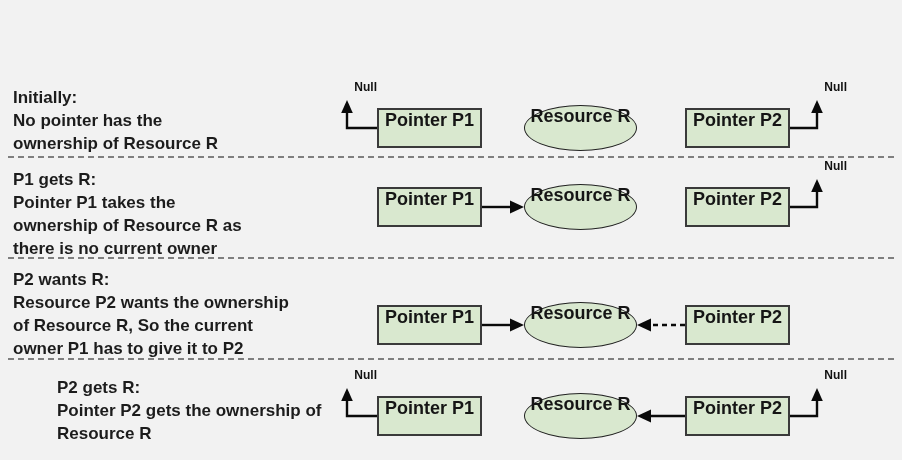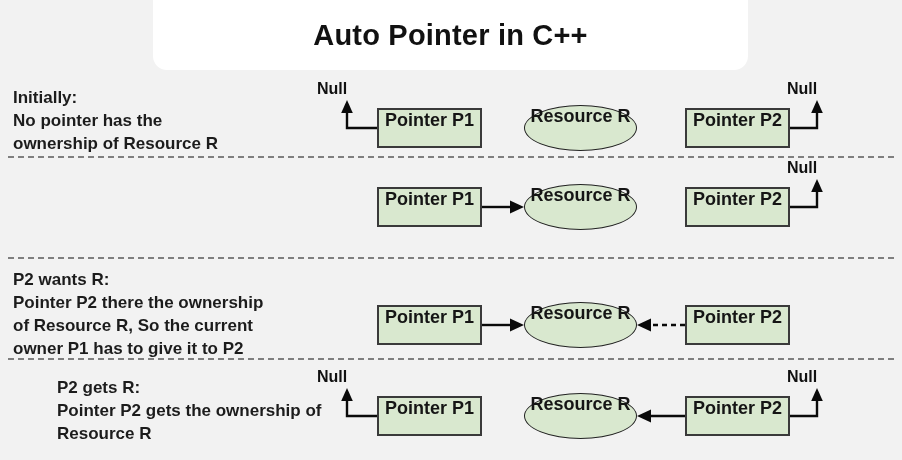--- a/index.html
+++ b/index.html
@@ -46,37 +46,34 @@
   .wires .head { fill: var(--arrow); stroke: none; }
 
   .node {
     position: absolute; display: flex; justify-content: center;
     background: var(--node-fill); font-weight: 700; font-size: 18px; color: #151515;
   }
   .box { width: 105px; height: 40px; border: 2px solid var(--node-border); }
   .ellipse { width: 113px; height: 46px; border: 1.6px solid #222; border-radius: 50%; }
 
   .null-label {
-    position: absolute; width: 60px; text-align: left;
-    font-size: 16px; font-weight: 700; color: #111;
+    position: absolute; width: 60px; text-align: right;
+    font-size: 12px; font-weight: 700; color: #111;
   }
 
   .separator {
     position: absolute; left: 8px; right: 8px; bottom: 0; height: 0;
     border-top: 2px dashed var(--separator);
   }
 </style>
 </head>
 <body>
 
 <div class="canvas">
 
-  <div class="title-card">
-    <h1>Auto Pointer in C++</h1>
-  </div>
 
   <div class="row" style="top:80px;height:78px;">
     <div class="desc" style="top:6px;">Initially:
 No pointer has the
 ownership of Resource R</div>
     <svg class="wires" width="902" height="78" viewBox="0 0 902 78">
       <path class="line" d="M377,48 H347 V30"></path>
       <polygon class="head" points="347,20 341.2,33 352.8,33"></polygon>
       <path class="line" d="M790,48 H817 V30"></path>
       <polygon class="head" points="817,20 811.2,33 822.8,33"></polygon>
@@ -89,20 +86,24 @@
     <div class="node ellipse" style="left:524px;top:25px;">
         <span>Resource R</span>
       </div>
     <div class="node box" style="left:685px;top:28px;">
         <span>Pointer P2</span>
       </div>
     <div class="separator"></div>
   </div>
 
   <div class="row" style="top:158px;height:101px;">
+    <div class="desc" style="top:10px;">P1 gets R:
+Pointer P1 takes the
+ownership of Resource R as
+there is no current owner</div>
     <svg class="wires" width="902" height="101" viewBox="0 0 902 101">
       <path class="line" d="M482,49 H511"></path>
       <polygon class="head" points="524,49 510,42.5 510,55.5"></polygon>
       <path class="line" d="M790,49 H817 V31"></path>
       <polygon class="head" points="817,21 811.2,34 822.8,34"></polygon>
     </svg>
     <div class="null-label" style="left:787px;top:1px;">Null</div>
     <div class="node box" style="left:377px;top:29px;">
         <span>Pointer P1</span>
       </div>
@@ -110,21 +111,21 @@
         <span>Resource R</span>
       </div>
     <div class="node box" style="left:685px;top:29px;">
         <span>Pointer P2</span>
       </div>
     <div class="separator"></div>
   </div>
 
   <div class="row" style="top:259px;height:101px;">
     <div class="desc" style="top:9px;">P2 wants R:
-Pointer P2 there the ownership
+Resource P2 wants the ownership
 of Resource R, So the current
 owner P1 has to give it to P2</div>
     <svg class="wires" width="902" height="101" viewBox="0 0 902 101">
       <path class="line" d="M482,66 H511"></path>
       <polygon class="head" points="524,66 510,59.5 510,72.5"></polygon>
       <path class="line dashed" d="M685,66 H650"></path>
       <polygon class="head" points="637,66 651,59.5 651,72.5"></polygon>
     </svg>
     <div class="node box" style="left:377px;top:46px;">
         <span>Pointer P1</span>

